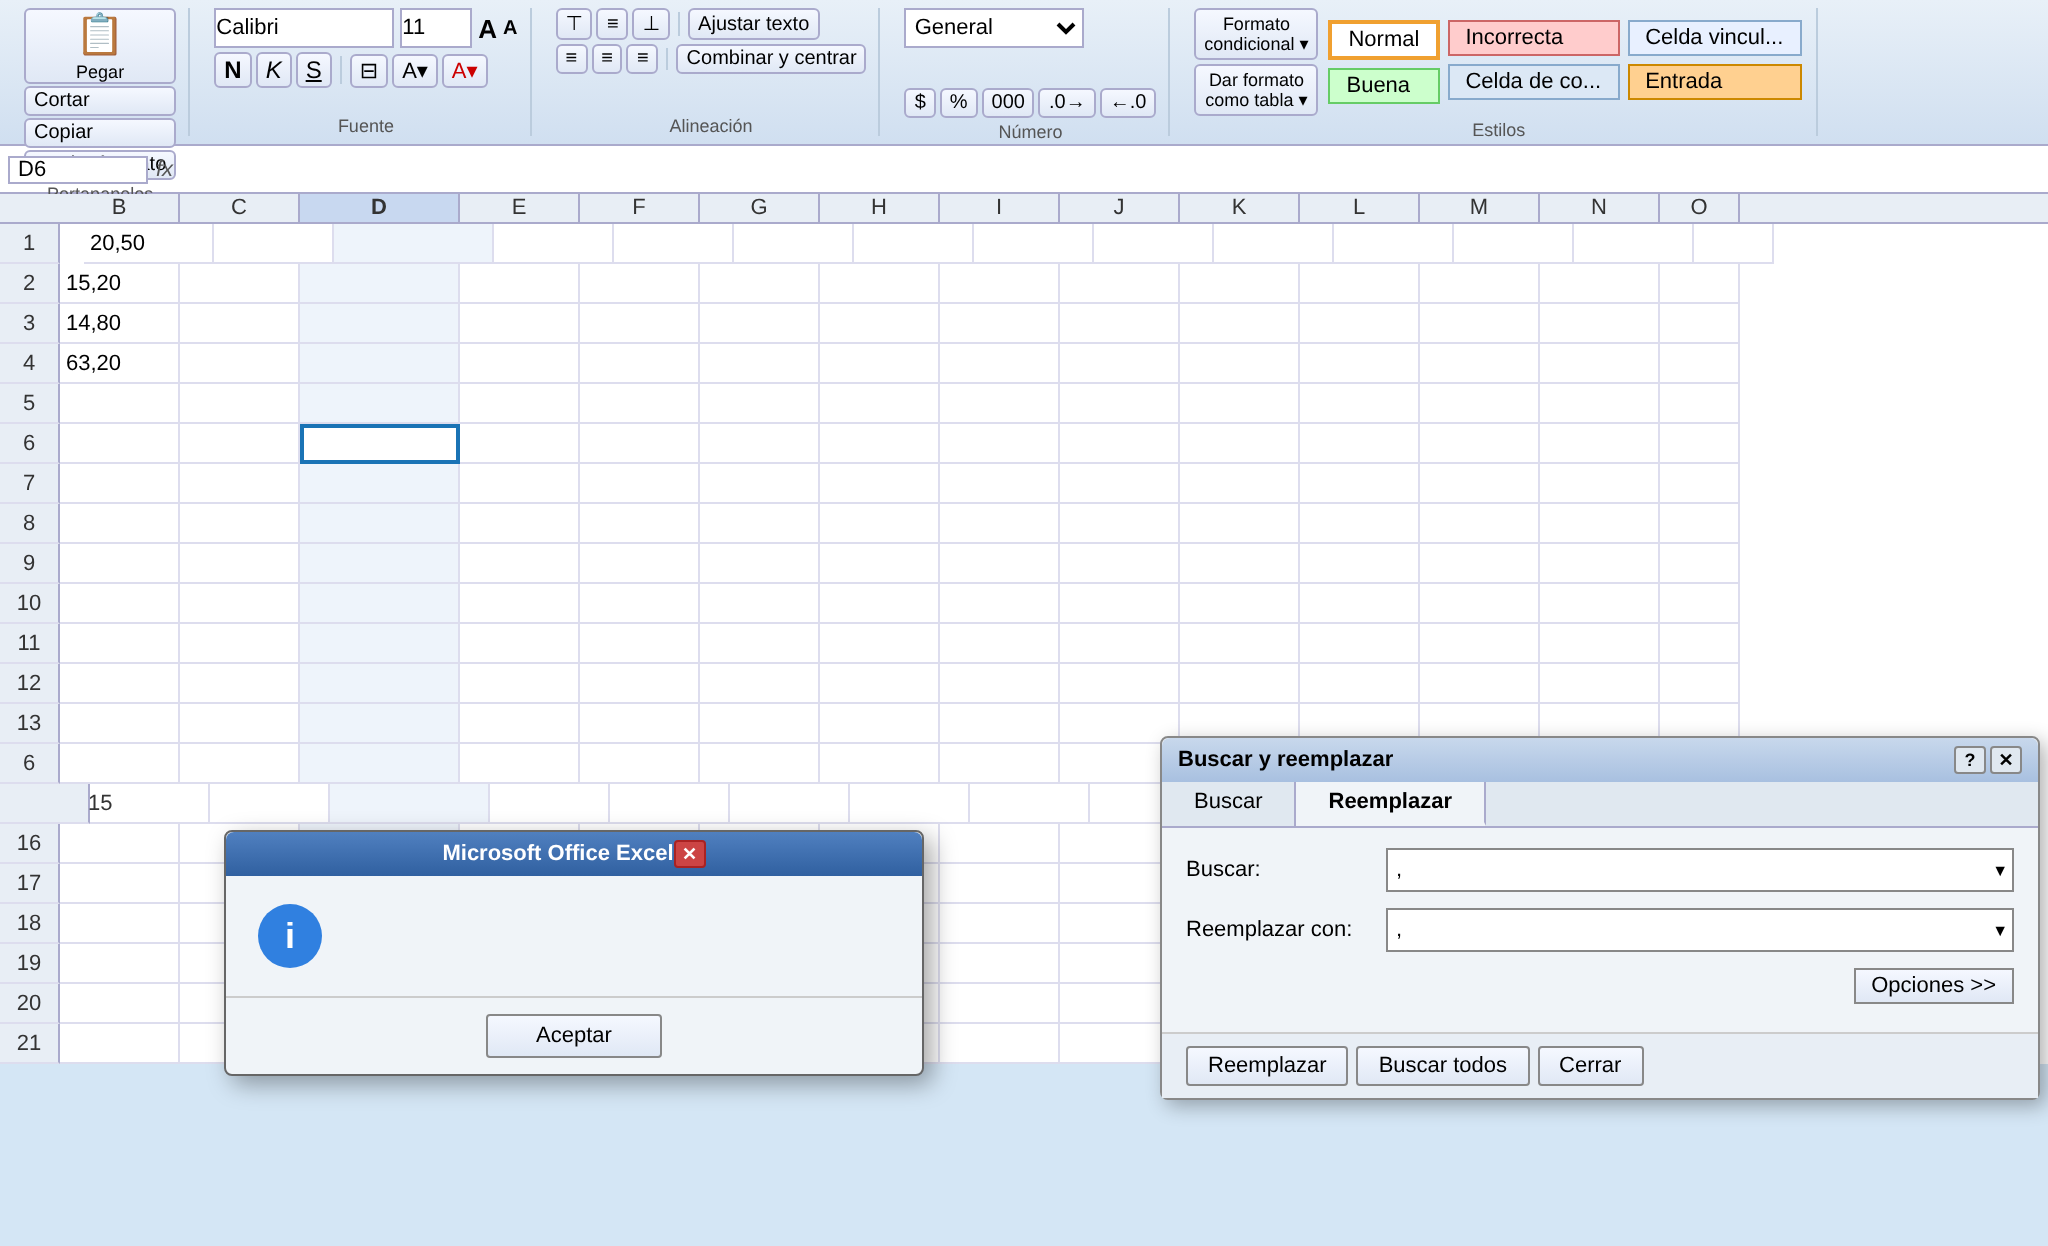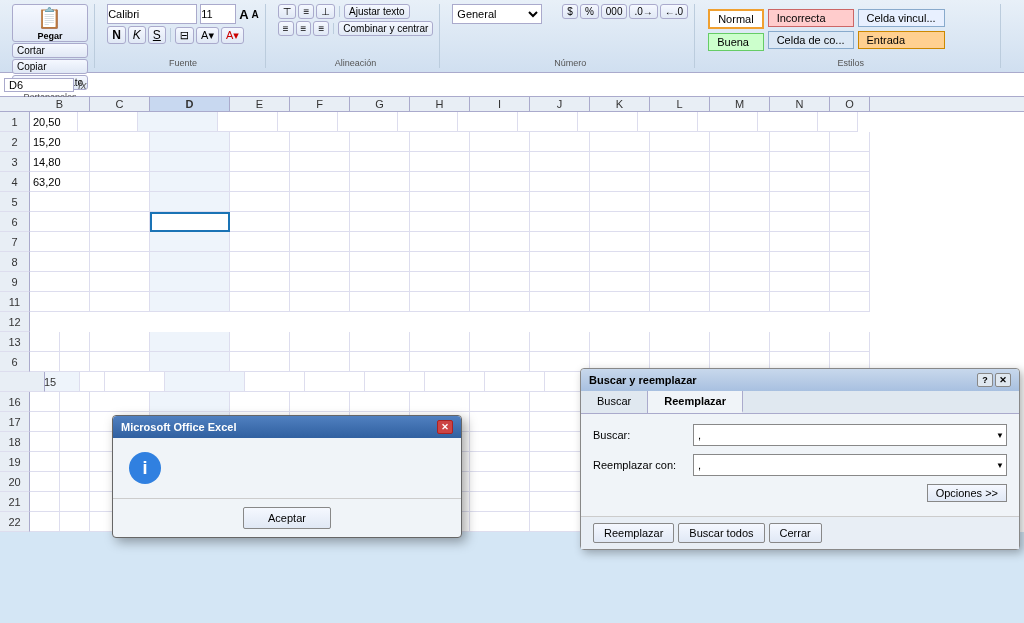--- a/index.html
+++ b/index.html
@@ -92,21 +92,21 @@
       border: 1px solid #666;
       border-radius: 4px;
       box-shadow: 4px 4px 12px rgba(0,0,0,0.35);
       pointer-events: all;
     }
     .msgbox-titlebar {
       background: linear-gradient(to bottom, #5080c0, #3060a0);
       color: white;
       padding: 4px 8px;
       display: flex;
-      justify-content: space-between;
+      justify-content: center;
       align-items: center;
       font-size: 11px;
       font-weight: bold;
       border-radius: 4px 4px 0 0;
     }
     .msgbox-close { background: #cc4444; border: 1px solid #aa2222; border-radius: 2px; width: 16px; height: 14px; color: white; font-size: 9px; display: flex; align-items: center; justify-content: center; cursor: pointer; }
     .msgbox-body { display: flex; align-items: flex-start; padding: 14px 16px; gap: 12px; }
     .info-icon { width: 32px; height: 32px; border-radius: 50%; background: #3080e0; display: flex; align-items: center; justify-content: center; color: white; font-size: 18px; font-weight: bold; flex-shrink: 0; }
     .msgbox-text { font-size: 11px; line-height: 1.5; }
     .msgbox-footer { display: flex; justify-content: center; padding: 8px; border-top: 1px solid #ccc; }
@@ -122,21 +122,21 @@
 <body>
 
 <div class="ribbon">
   <div class="ribbon-content">
 
     <div class="ribbon-group">
       <div class="ribbon-group-content">
         <div style="display:flex;flex-direction:column;gap:1px;">
           <div class="rb-big-btn" style="height:38px;min-width:36px;">
             <div style="font-size:20px;">📋</div>
-            <div style="font-size:9px;font-weight:bold;">Pegar</div>
+            <div style="font-size:9px;">Pegar</div>
           </div>
           <div style="display:flex;flex-direction:column;gap:1px;">
             <div class="rb-btn">Cortar</div>
             <div class="rb-btn">Copiar</div>
             <div class="rb-btn">Copiar formato</div>
           </div>
         </div>
       </div>
       <div class="ribbon-group-label">Portapapeles</div>
     </div>
@@ -176,37 +176,41 @@
           <button class="rb-btn">≡</button>
           <button class="rb-btn">≡</button>
           <div class="ribbon-separator"></div>
           <button class="rb-btn">Combinar y centrar</button>
         </div>
       </div>
       <div class="ribbon-group-label">Alineación</div>
     </div>
 
     <div class="ribbon-group" style="min-width:90px;">
-      <div class="ribbon-group-content" style="flex-direction:row;gap:20px;align-items:flex-start;justify-content:space-between;">
+      <div class="ribbon-group-content" style="flex-direction:column;gap:20px;align-items:flex-start;justify-content:space-between;">
         <select class="num-format">
           <option>General</option>
         </select>
         <div style="display:flex;gap:2px;align-items:center;">
           <button class="rb-btn">$</button>
           <button class="rb-btn">%</button>
           <button class="rb-btn">000</button>
           <button class="rb-btn">.0→</button>
           <button class="rb-btn">←.0</button>
         </div>
       </div>
       <div class="ribbon-group-label">Número</div>
     </div>
 
     <div class="ribbon-group" style="min-width:300px;">
       <div class="ribbon-group-content" style="flex-direction:row;gap:4px;align-items:center;">
+        <div style="display:flex;flex-direction:column;gap:2px;">
+          <button class="rb-big-btn" style="height:26px;font-size:9px;min-width:50px;">Formato<br>condicional ▾</button>
+          <button class="rb-big-btn" style="height:26px;font-size:9px;min-width:50px;">Dar formato<br>como tabla ▾</button>
+        </div>
         <div style="display:flex;flex-direction:column;gap:2px;flex-wrap:wrap;max-height:60px;">
           <div class="style-box style-normal">Normal</div>
           <div class="style-box style-buena">Buena</div>
           <div class="style-box style-incorrecta">Incorrecta</div>
           <div class="style-box style-celda">Celda de co...</div>
           <div class="style-box style-vinculada">Celda vincul...</div>
           <div class="style-box style-entrada">Entrada</div>
         </div>
       </div>
       <div class="ribbon-group-label">Estilos</div>
@@ -236,21 +240,21 @@
     <div class="col-header" style="width:60px;">L</div>
     <div class="col-header" style="width:60px;">M</div>
     <div class="col-header" style="width:60px;">N</div>
     <div class="col-header" style="width:40px;">O</div>
   </div>
 
   <div class="grid-container">
 
     <div class="spreadsheet-row" style="height:20px;">
       <div class="row-header" style="width:30px;height:20px;line-height:20px;">1</div>
-      <div class="cell" style="width:48px;height:20px;line-height:20px;">20,50</div>
+      <div class="cell" style="width:65px;height:20px;line-height:20px;margin-left:12px;">20,50</div>
       <div class="cell" style="width:60px;height:20px;"></div>
       <div class="cell" style="width:80px;height:20px;background:#eef4fb;"></div>
       <div class="cell" style="width:60px;height:20px;"></div>
       <div class="cell" style="width:60px;height:20px;"></div>
       <div class="cell" style="width:60px;height:20px;"></div>
       <div class="cell" style="width:60px;height:20px;"></div>
       <div class="cell" style="width:60px;height:20px;"></div>
       <div class="cell" style="width:60px;height:20px;"></div>
       <div class="cell" style="width:60px;height:20px;"></div>
       <div class="cell" style="width:60px;height:20px;"></div>
@@ -393,37 +397,54 @@
           <div class="cell" style="width: 60px; height: 20px;"></div>
           <div class="cell" style="width: 60px; height: 20px;"></div>
           <div class="cell" style="width: 60px; height: 20px;"></div>
           <div class="cell" style="width: 60px; height: 20px;"></div>
           <div class="cell" style="width: 60px; height: 20px;"></div>
           <div class="cell" style="width: 60px; height: 20px;"></div>
           <div class="cell" style="width: 60px; height: 20px;"></div>
           <div class="cell" style="width: 40px; height: 20px;"></div>
         </div>
         <div class="spreadsheet-row" style="height: 20px;">
+          <div class="row-header" style="width: 30px; height: 20px; line-height: 20px;">10</div>
+          <div class="cell" style="width: 60px; height: 20px;"></div>
+          <div class="cell" style="width: 60px; height: 20px;"></div>
+          <div class="cell" style="width: 80px; height: 20px; background: rgb(238, 244, 251);"></div>
+          <div class="cell" style="width: 60px; height: 20px;"></div>
+          <div class="cell" style="width: 60px; height: 20px;"></div>
+          <div class="cell" style="width: 60px; height: 20px;"></div>
+          <div class="cell" style="width: 60px; height: 20px;"></div>
+          <div class="cell" style="width: 60px; height: 20px;"></div>
+          <div class="cell" style="width: 60px; height: 20px;"></div>
+          <div class="cell" style="width: 60px; height: 20px;"></div>
+          <div class="cell" style="width: 60px; height: 20px;"></div>
+          <div class="cell" style="width: 60px; height: 20px;"></div>
+          <div class="cell" style="width: 60px; height: 20px;"></div>
+          <div class="cell" style="width: 40px; height: 20px;"></div>
+        </div>
+        <div class="spreadsheet-row" style="height: 20px;">
           <div class="row-header" style="width: 30px; height: 20px; line-height: 20px;">11</div>
           <div class="cell" style="width: 60px; height: 20px;"></div>
           <div class="cell" style="width: 60px; height: 20px;"></div>
           <div class="cell" style="width: 80px; height: 20px; background: rgb(238, 244, 251);"></div>
           <div class="cell" style="width: 60px; height: 20px;"></div>
           <div class="cell" style="width: 60px; height: 20px;"></div>
           <div class="cell" style="width: 60px; height: 20px;"></div>
           <div class="cell" style="width: 60px; height: 20px;"></div>
           <div class="cell" style="width: 60px; height: 20px;"></div>
           <div class="cell" style="width: 60px; height: 20px;"></div>
           <div class="cell" style="width: 60px; height: 20px;"></div>
           <div class="cell" style="width: 60px; height: 20px;"></div>
           <div class="cell" style="width: 60px; height: 20px;"></div>
           <div class="cell" style="width: 60px; height: 20px;"></div>
           <div class="cell" style="width: 40px; height: 20px;"></div>
         </div>
-        <div class="spreadsheet-row" style="height: 20px; flex-direction: column;">
+        <div class="spreadsheet-row" style="height: 20px;">
           <div class="row-header" style="width: 30px; height: 20px; line-height: 20px;">12</div>
           <div class="cell" style="width: 60px; height: 20px;"></div>
           <div class="cell" style="width: 60px; height: 20px;"></div>
           <div class="cell" style="width: 80px; height: 20px; background: rgb(238, 244, 251);"></div>
           <div class="cell" style="width: 60px; height: 20px;"></div>
           <div class="cell" style="width: 60px; height: 20px;"></div>
           <div class="cell" style="width: 60px; height: 20px;"></div>
           <div class="cell" style="width: 60px; height: 20px;"></div>
           <div class="cell" style="width: 60px; height: 20px;"></div>
           <div class="cell" style="width: 60px; height: 20px;"></div>
@@ -564,37 +585,20 @@
           <div class="cell" style="width: 60px; height: 20px;"></div>
           <div class="cell" style="width: 60px; height: 20px;"></div>
           <div class="cell" style="width: 60px; height: 20px;"></div>
           <div class="cell" style="width: 60px; height: 20px;"></div>
           <div class="cell" style="width: 60px; height: 20px;"></div>
           <div class="cell" style="width: 60px; height: 20px;"></div>
           <div class="cell" style="width: 40px; height: 20px;"></div>
         </div>
         <div class="spreadsheet-row" style="height: 20px;">
           <div class="row-header" style="width: 30px; height: 20px; line-height: 20px;">21</div>
-          <div class="cell" style="width: 60px; height: 20px;"></div>
-          <div class="cell" style="width: 60px; height: 20px;"></div>
-          <div class="cell" style="width: 80px; height: 20px; background: rgb(238, 244, 251);"></div>
-          <div class="cell" style="width: 60px; height: 20px;"></div>
-          <div class="cell" style="width: 60px; height: 20px;"></div>
-          <div class="cell" style="width: 60px; height: 20px;"></div>
-          <div class="cell" style="width: 60px; height: 20px;"></div>
-          <div class="cell" style="width: 60px; height: 20px;"></div>
-          <div class="cell" style="width: 60px; height: 20px;"></div>
-          <div class="cell" style="width: 60px; height: 20px;"></div>
-          <div class="cell" style="width: 60px; height: 20px;"></div>
-          <div class="cell" style="width: 60px; height: 20px;"></div>
-          <div class="cell" style="width: 60px; height: 20px;"></div>
-          <div class="cell" style="width: 40px; height: 20px;"></div>
-        </div>
-        <div class="spreadsheet-row" style="height: 20px;">
-          <div class="row-header" style="width: 30px; height: 20px; line-height: 20px;">22</div>
           <div class="cell" style="width: 60px; height: 20px;"></div>
           <div class="cell" style="width: 60px; height: 20px;"></div>
           <div class="cell" style="width: 80px; height: 20px; background: rgb(238, 244, 251);"></div>
           <div class="cell" style="width: 60px; height: 20px;"></div>
           <div class="cell" style="width: 60px; height: 20px;"></div>
           <div class="cell" style="width: 60px; height: 20px;"></div>
           <div class="cell" style="width: 60px; height: 20px;"></div>
           <div class="cell" style="width: 60px; height: 20px;"></div>
           <div class="cell" style="width: 60px; height: 20px;"></div>
           <div class="cell" style="width: 60px; height: 20px;"></div>

